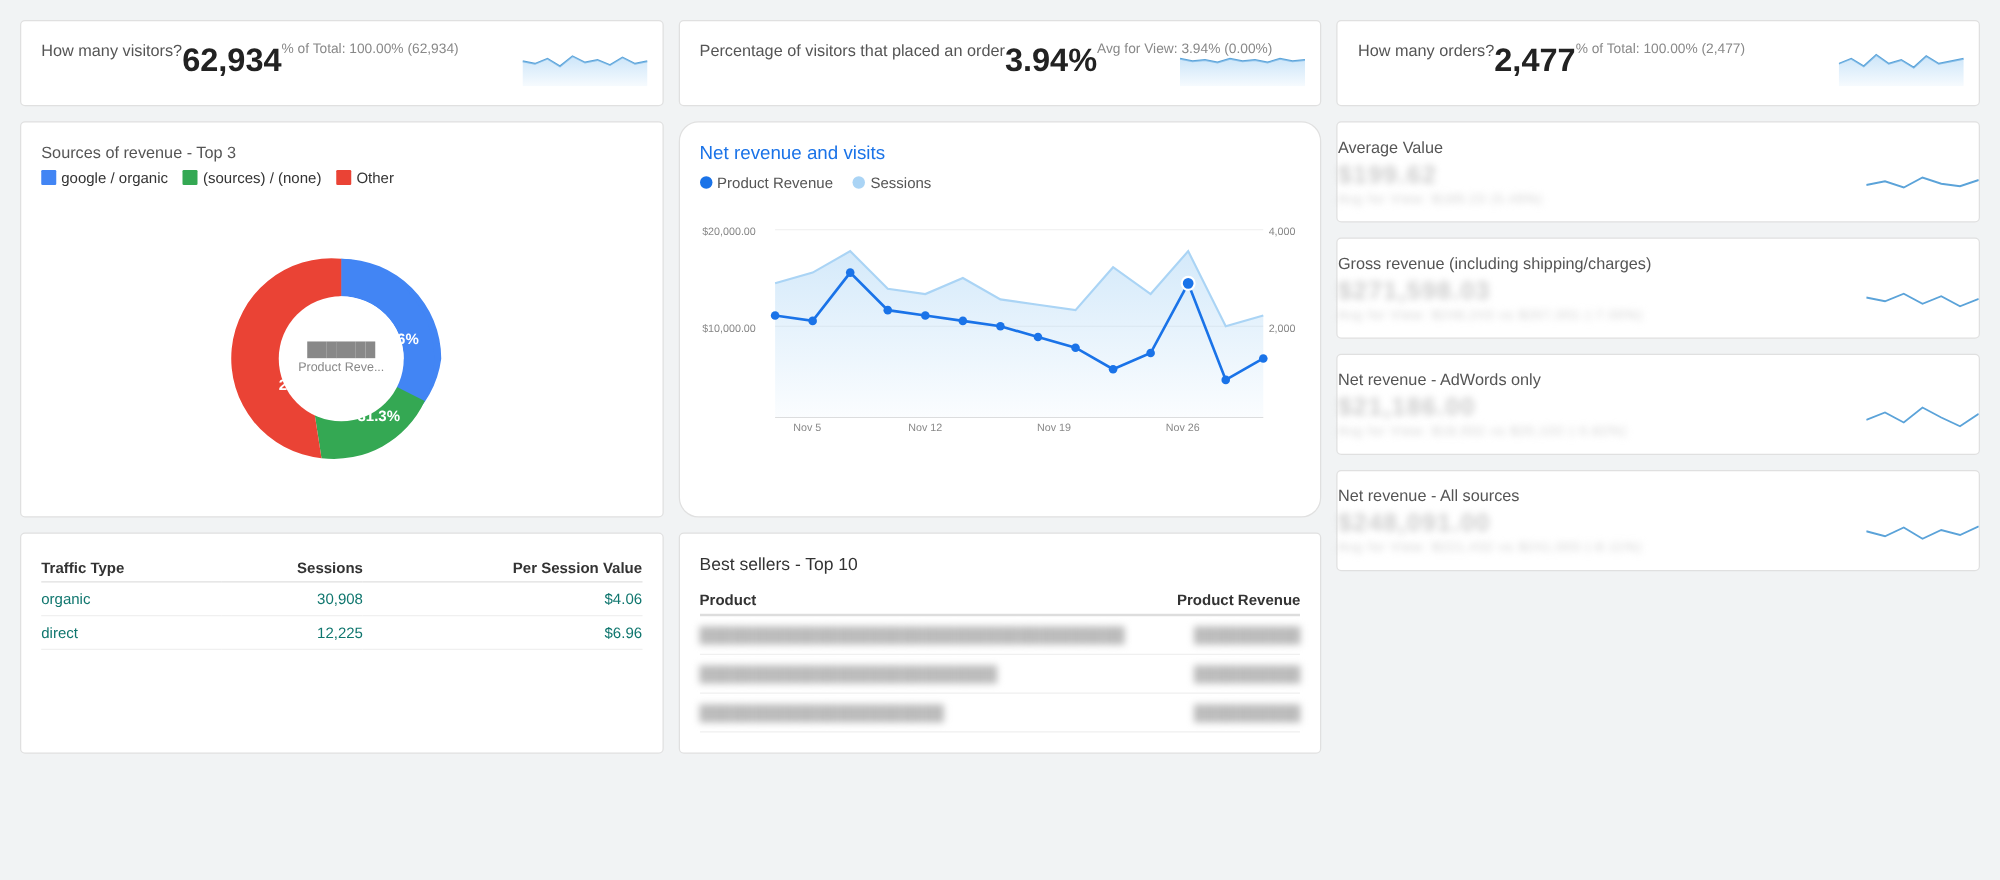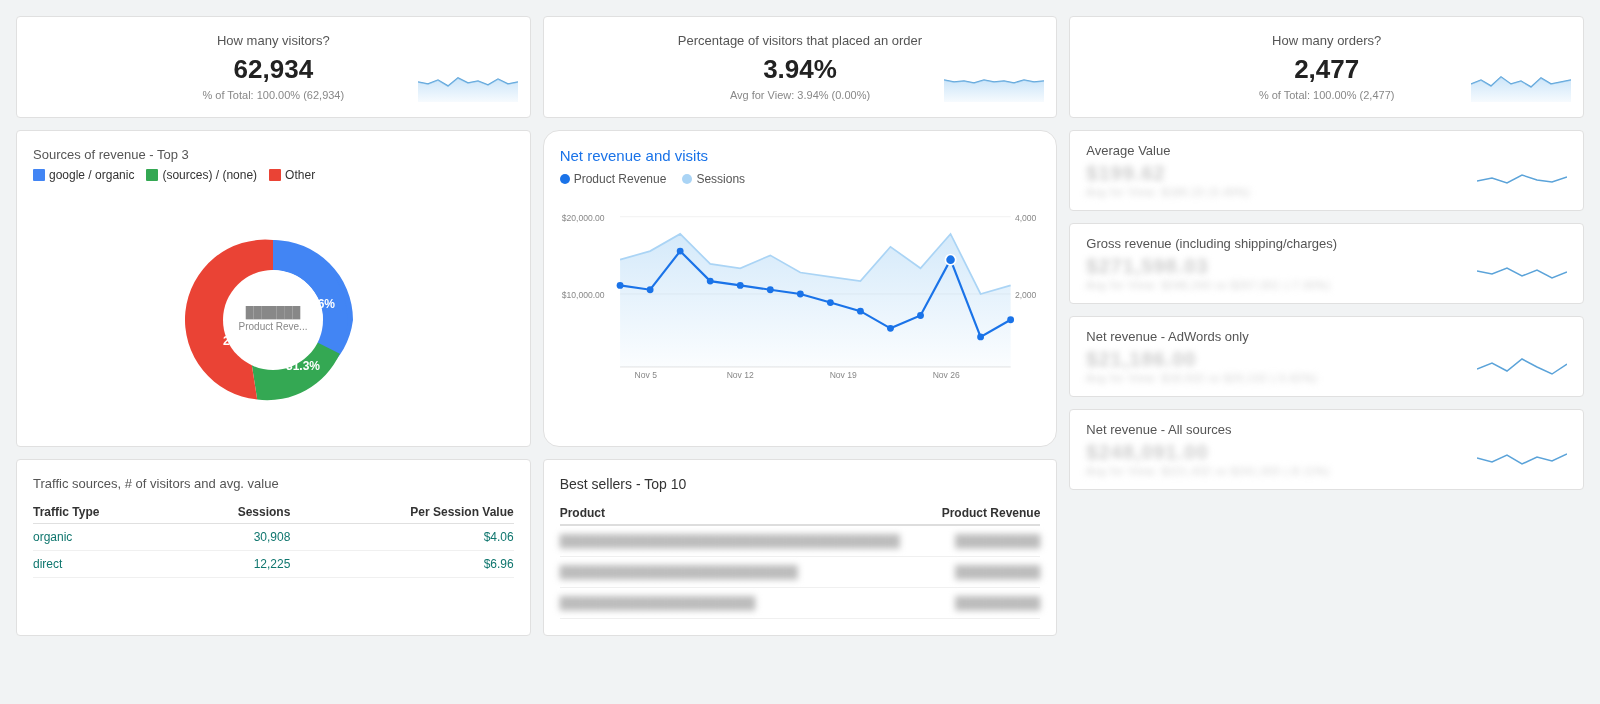--- a/index.html
+++ b/index.html
@@ -32,21 +32,21 @@
       font-weight: bold;
       color: #222;
       margin-bottom: 4px;
     }
     .card-sub {
       font-size: 11px;
       color: #888;
     }
     .card-with-sparkline {
       display: flex;
-      flex-direction: column;
+      flex-direction: row;
       position: relative;
       text-align: center;
     }
     .sparkline-container {
       position: absolute;
       right: 12px;
       bottom: 12px;
     }
     
     .sparkline-svg {
@@ -110,21 +110,21 @@
       height: 10px;
       border-radius: 50%;
     }
     .chart-container {
       width: 100%;
       height: 200px;
     }
     
     .right-card {
       position: relative;
-      padding: 12px 16px;
+      padding: 12px 0;
       min-height: 80px;
     }
     .right-card-title {
       font-size: 13px;
       color: #555;
       margin-bottom: 4px;
     }
     .right-card-value {
       font-size: 20px;
       font-weight: bold;
@@ -425,21 +425,20 @@
           <div class="right-card-sub blurred-text">Avg for View: $221,432 vs $241,003 (-8.11%)</div>
         </div>
         <svg width="90" height="35" viewBox="0 0 90 35">
           <path d="M0,16 L15,20 L30,13 L45,22 L60,15 L75,19 L90,12" fill="none" stroke="#5ba3d9" stroke-width="1.5"></path>
         </svg>
       </div>
     </div>
   </div>
 
   <div class="card traffic-card">
-    <div class="traffic-title">Traffic sources, # of visitors and avg. value</div>
     <table class="traffic-table">
       <thead>
         <tr>
           <th>Traffic Type</th>
           <th>Sessions</th>
           <th>Per Session Value</th>
         </tr>
       </thead>
       <tbody id="traffic-tbody">
       <tr>

